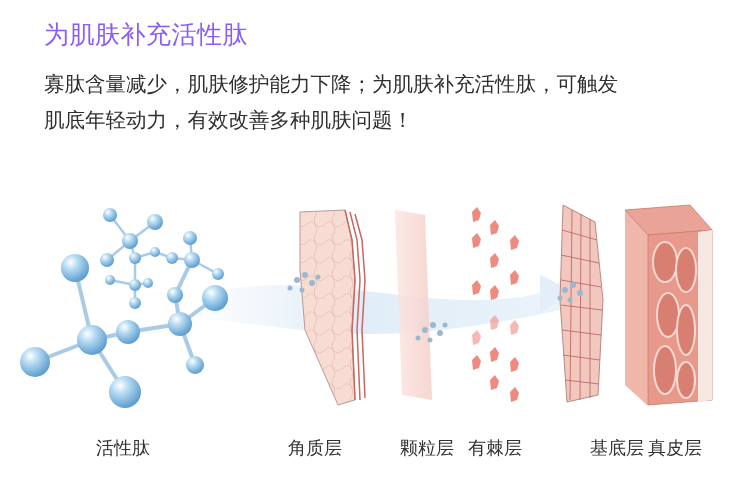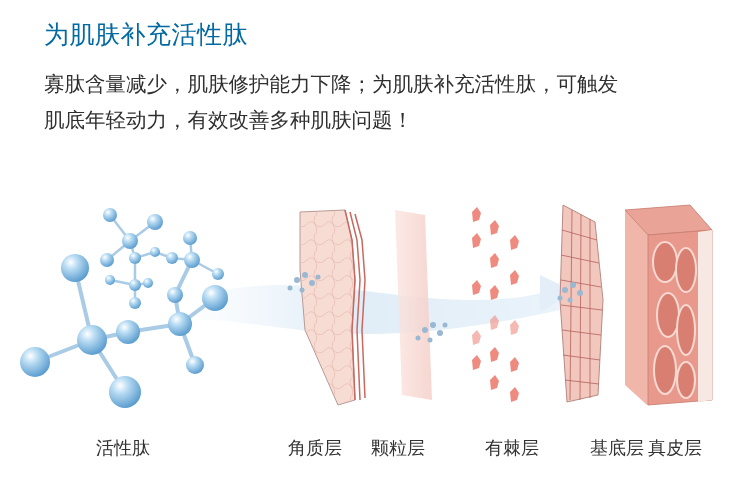--- a/index.html
+++ b/index.html
@@ -1,18 +1,18 @@
 <!DOCTYPE html>
 <html><head>
 <meta charset="utf-8">
 <style>
   html, body { margin: 0; padding: 0; background: #ffffff; }
   body { width: 750px; height: 500px; position: relative; overflow: hidden;
          font-family: "DejaVu Sans", "Liberation Sans", sans-serif; }
-  .title { position: absolute; left: 44px; top: 18px; font-size: 25px; color: #0369a1;
+  .title { position: absolute; left: 44px; top: 18px; font-size: 25px; color: #8b5cf6;
            letter-spacing: 0.5px; font-weight: normal; }
   .desc { position: absolute; left: 44px; top: 66px; width: 710px; font-size: 20.5px; color: #2f2f2f;
           line-height: 36px; }
   .desc div { white-space: nowrap; }
   .illus { position: absolute; left: 0; top: 190px; width: 750px; height: 230px; }
   .labels { position: absolute; top: 436px; left: 0; width: 750px; height: 30px; }
   .lbl { position: absolute; font-size: 18px; color: #333; white-space: nowrap; }
 </style>
 </head>
 <body>
@@ -179,17 +179,17 @@
       <circle cx="573" cy="285" r="3"></circle>
       <circle cx="580" cy="293" r="3"></circle>
     <circle cx="570" cy="300" r="2.5"></circle>
       <circle cx="560" cy="298" r="2.5"></circle>
   </g>
 </svg>
 
 <div class="labels">
   <span class="lbl" style="left:96px">活性肽</span>
   <span class="lbl" style="left:288px">角质层</span>
-  <span class="lbl" style="left:371px">颗粒层</span>
-  <span class="lbl" style="left:485px">有棘层</span>
+  <span class="lbl" style="left:400px">颗粒层</span>
+  <span class="lbl" style="left:468px">有棘层</span>
   <span class="lbl" style="left:590px">基底层</span>
   <span class="lbl" style="left:648px">真皮层</span>
 </div>
 
 </body></html>

